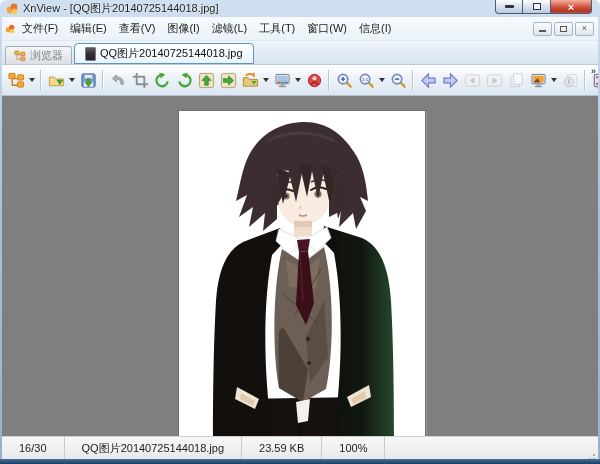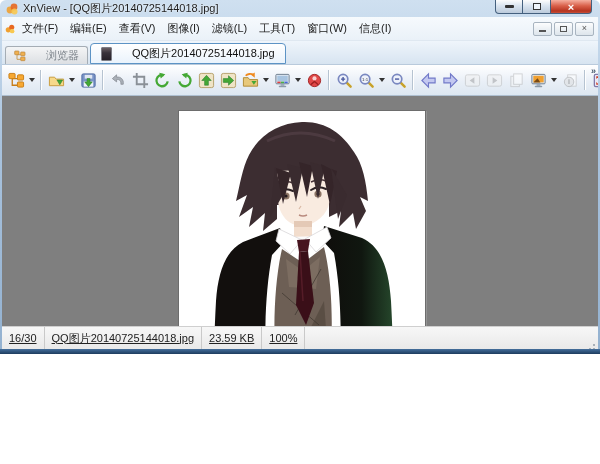--- a/index.html
+++ b/index.html
@@ -1,17 +1,17 @@
 <!DOCTYPE html>
 <html><head>
 <meta charset="utf-8">
 <style>
   html,body{margin:0;padding:0;width:600px;height:464px;overflow:hidden;
     font-family:"Liberation Sans",sans-serif;-webkit-font-smoothing:antialiased;}
-  .window{position:relative;width:600px;height:354px;
+  .window{position:relative;width:600px;height:464px;
     background:linear-gradient(180deg,#cfe0f0 0%,#a9c3de 40%,#93b1d0 100%);
     border-radius:6px 6px 0 0;overflow:hidden;box-sizing:border-box;}
   .window::after{content:'';position:absolute;left:0;right:0;bottom:0;height:5px;
     background:linear-gradient(#456f9c,#1d3c5e);}
   
   .titlebar{position:absolute;top:0;left:0;right:0;height:17px;display:flex;align-items:center;
     padding-left:5px;font-size:11px;color:#1c1c1c;}
   .title-text{margin-left:4px;text-shadow:0 0 2px #fff;white-space:nowrap;}
   .wincontrols{position:absolute;right:8px;top:0;display:flex;}
   .wbtn{height:14px;border:1px solid #44607e;border-top:none;display:flex;align-items:center;
@@ -32,21 +32,21 @@
   .menu-item{padding:0 6px;line-height:15px;cursor:default;}
   .mdi{margin-left:auto;display:flex;gap:2px;padding-right:2px;}
   .mdibtn{width:17px;height:12px;border:1px solid #a8b4c0;border-radius:2px;
     background:linear-gradient(#fcfdfe,#dde5ec);display:flex;align-items:center;justify-content:center;
     font-size:9px;color:#555;line-height:9px;}
   .mdibar{width:7px;height:2px;background:#555;margin-top:5px;}
   .mdibox{width:7px;height:6px;border:1px solid #555;box-sizing:border-box;}
   
   .tabbar{height:23px;background:linear-gradient(#eff5fb,#d7e4f1);display:flex;align-items:flex-end;
     padding:0 0 0 3px;border-bottom:1px solid #b9cadc;font-size:11px;}
-  .tab{display:flex;align-items:center;gap:20px;box-sizing:border-box;}
+  .tab{display:flex;align-items:center;gap:4px;box-sizing:border-box;}
   .tab.inactive{height:18px;padding:0 8px;background:linear-gradient(#f4f5f6,#dcdfe3);
     border:1px solid #a5adb5;border-bottom:none;border-radius:3px 3px 0 0;color:#7d848b;}
   .tab.active{height:21px;padding:0 10px;background:linear-gradient(#ffffff,#eaf3fc);
     border:1px solid #5c93c5;border-radius:4px 4px 0 0;color:#111;margin-left:2px;}
   .thumb-icon{width:9px;height:12px;background:linear-gradient(#6a5f63,#39333b 40%,#262128);
     border:1px solid #7d7d85;border-radius:1px;}
   
   .toolbar{position:relative;height:30px;background:linear-gradient(#ffffff,#e9eff7 55%,#dde7f1);
     border-bottom:1px solid #aebfd0;display:flex;align-items:center;padding-left:3px;overflow:hidden;}
   .tb{width:22px;height:24px;display:flex;align-items:center;justify-content:center;flex:0 0 auto;}
@@ -55,22 +55,22 @@
     border-top:4px solid #333;margin:0 2px;flex:0 0 auto;}
   .tsep{width:1px;height:20px;background:#b6c3d1;border-right:1px solid #fff;margin:0 3px;flex:0 0 auto;}
   .overflow{position:absolute;right:2px;top:1px;font-size:9px;font-weight:bold;color:#44566a;}
   
   .canvas{flex:1;background:#7f7f7f;position:relative;overflow:hidden;}
   .photo{position:absolute;left:176px;top:14px;width:246px;height:330px;display:block;
     border:1px solid #6d6d6d;box-shadow:1px 1px 0 #949494;}
   
   .statusbar{height:22px;background:linear-gradient(#f7f7f7,#e9e9e9);border-top:1px solid #cfcfcf;
     display:flex;align-items:stretch;font-size:11px;color:#222;}
-  .scell{display:flex;align-items:center;padding:0 7px;border-right:1px solid #c9c9c9;
-    white-space:nowrap;box-sizing:border-box;text-decoration:underline;}
+  .scell{display:flex;align-items:center;padding:0 17px;border-right:1px solid #c9c9c9;
+    white-space:nowrap;box-sizing:border-box;}
   .scell.fill{flex:1;border-right:none;}
   .grip{width:12px;position:relative;}
   .grip::before{content:'';position:absolute;right:3px;bottom:3px;width:2px;height:2px;background:#a8b0b8;
     box-shadow:-4px 4px 0 0 #a8b0b8, 0 4px 0 0 #a8b0b8, -4px 0 0 0 #0000;}
   svg{display:block;}
 </style>
 </head>
 <body>
 
 <div class="window">

